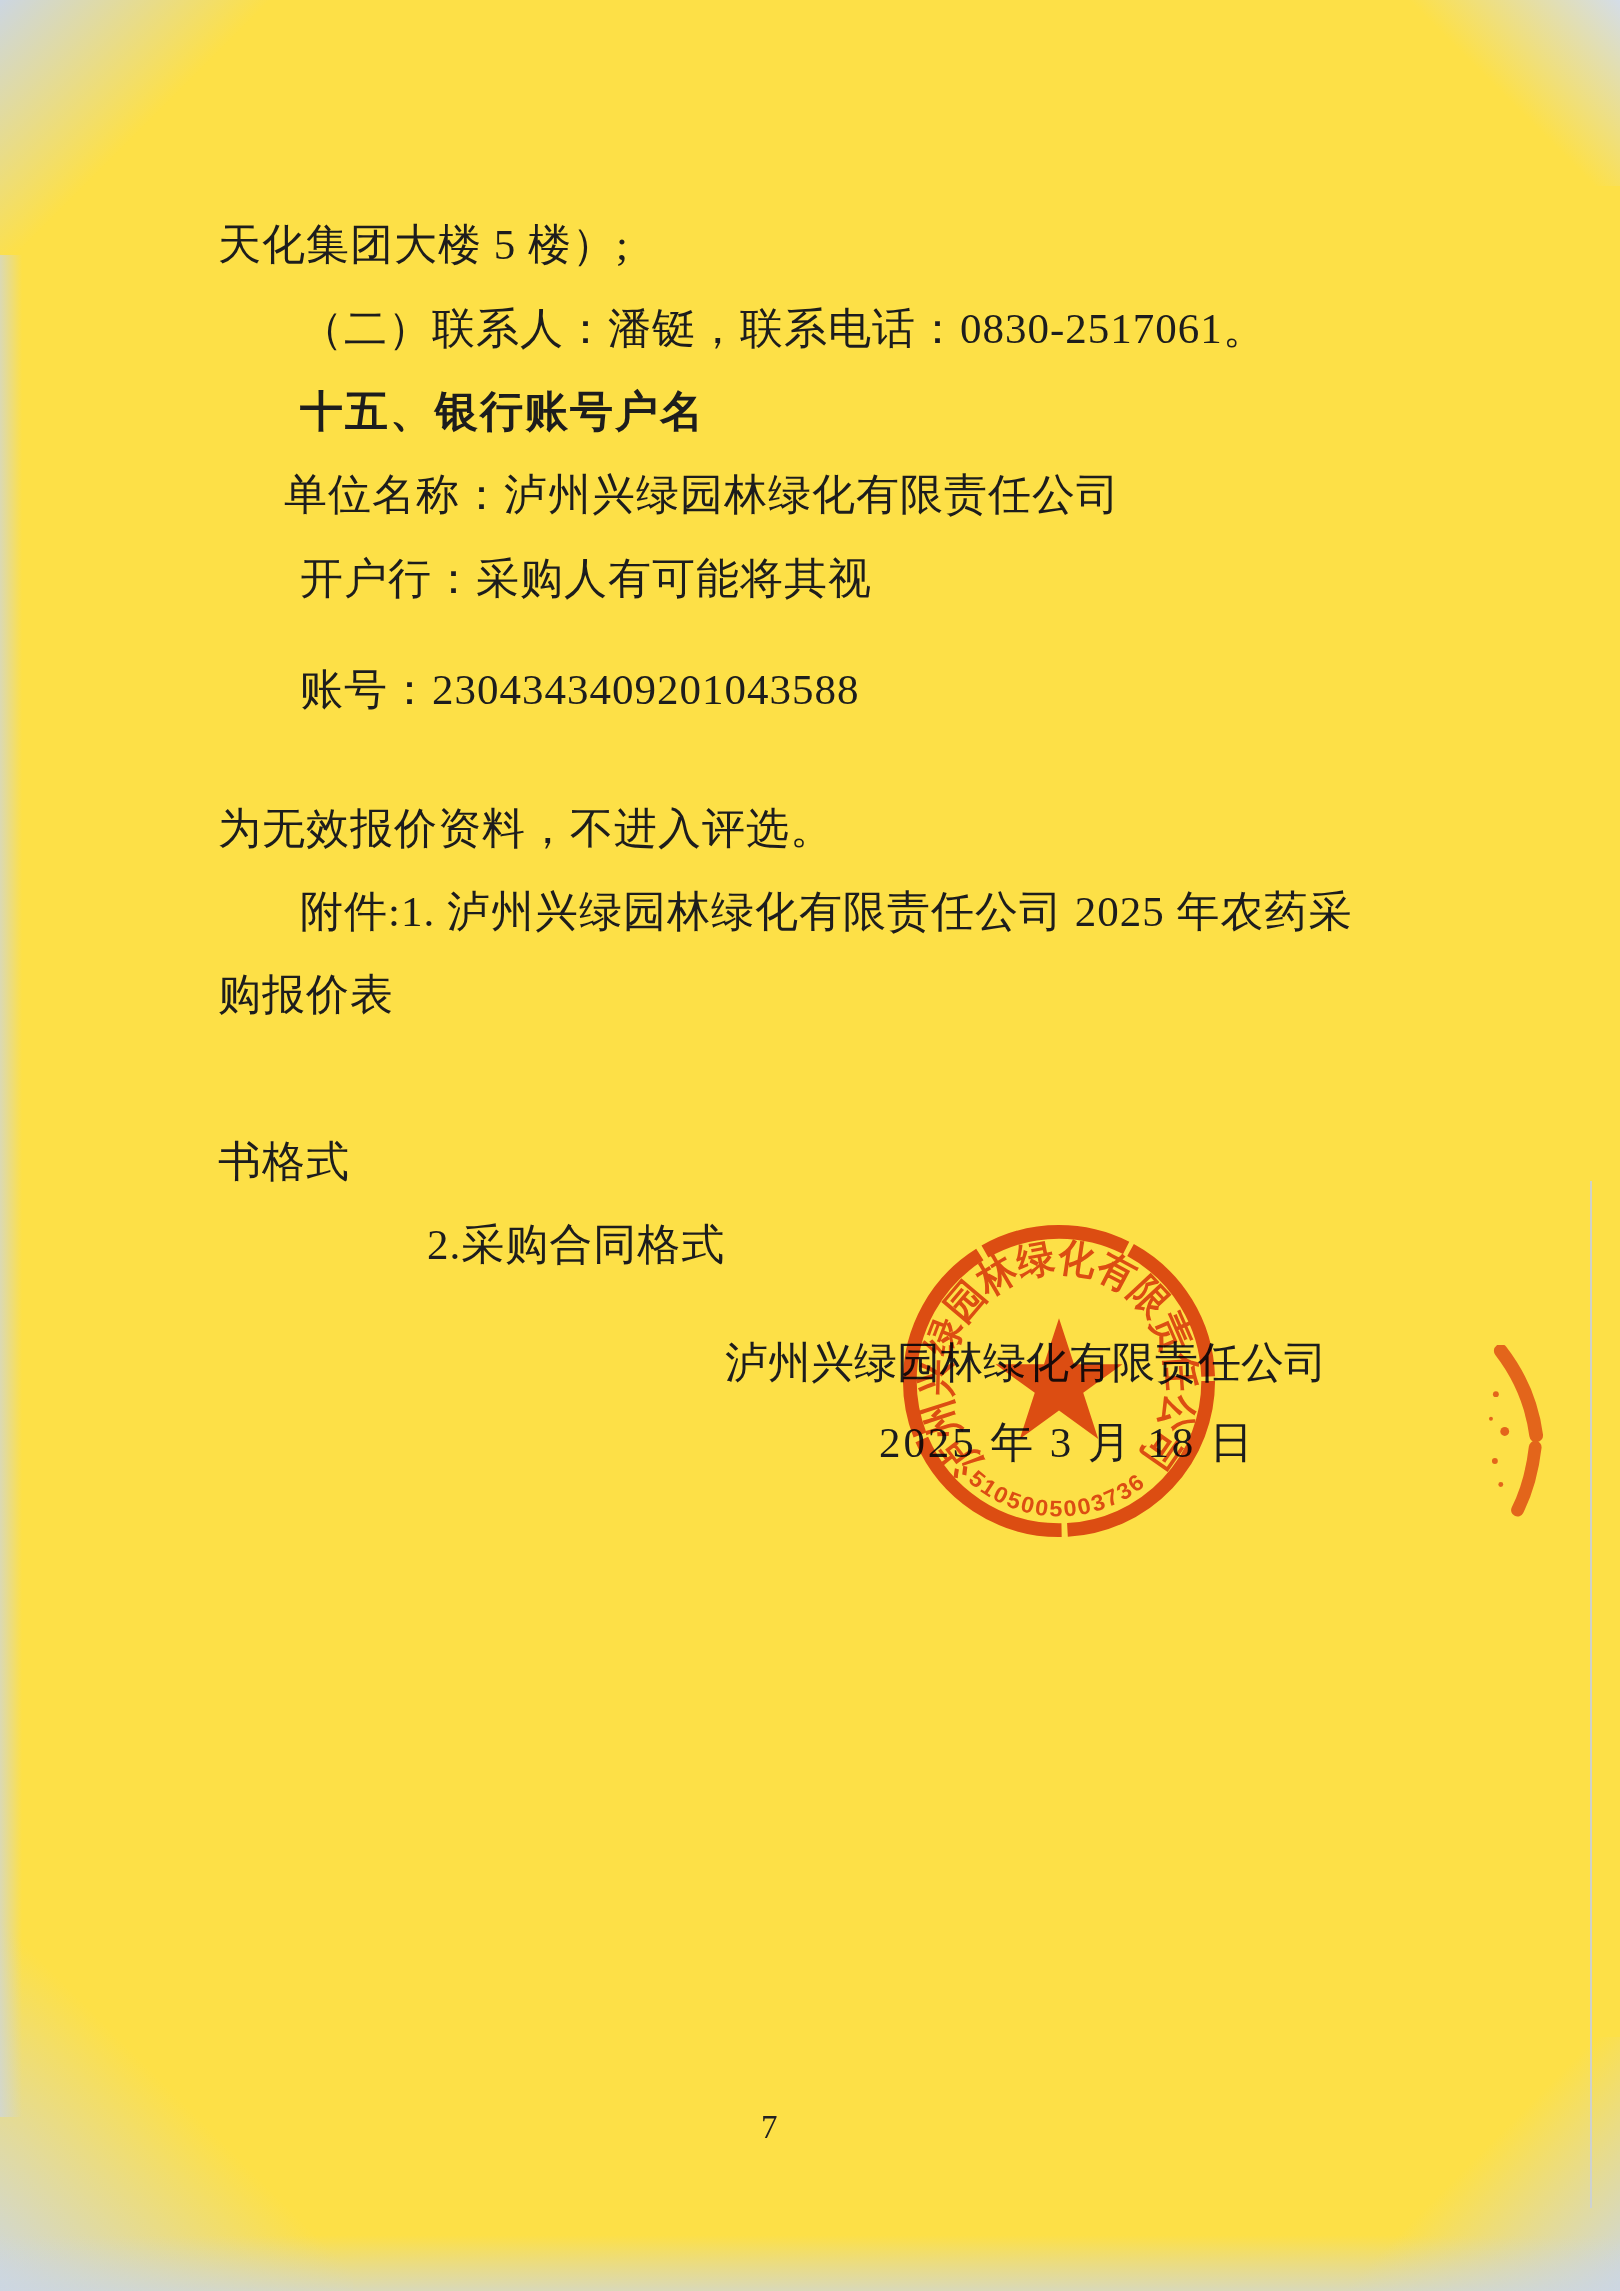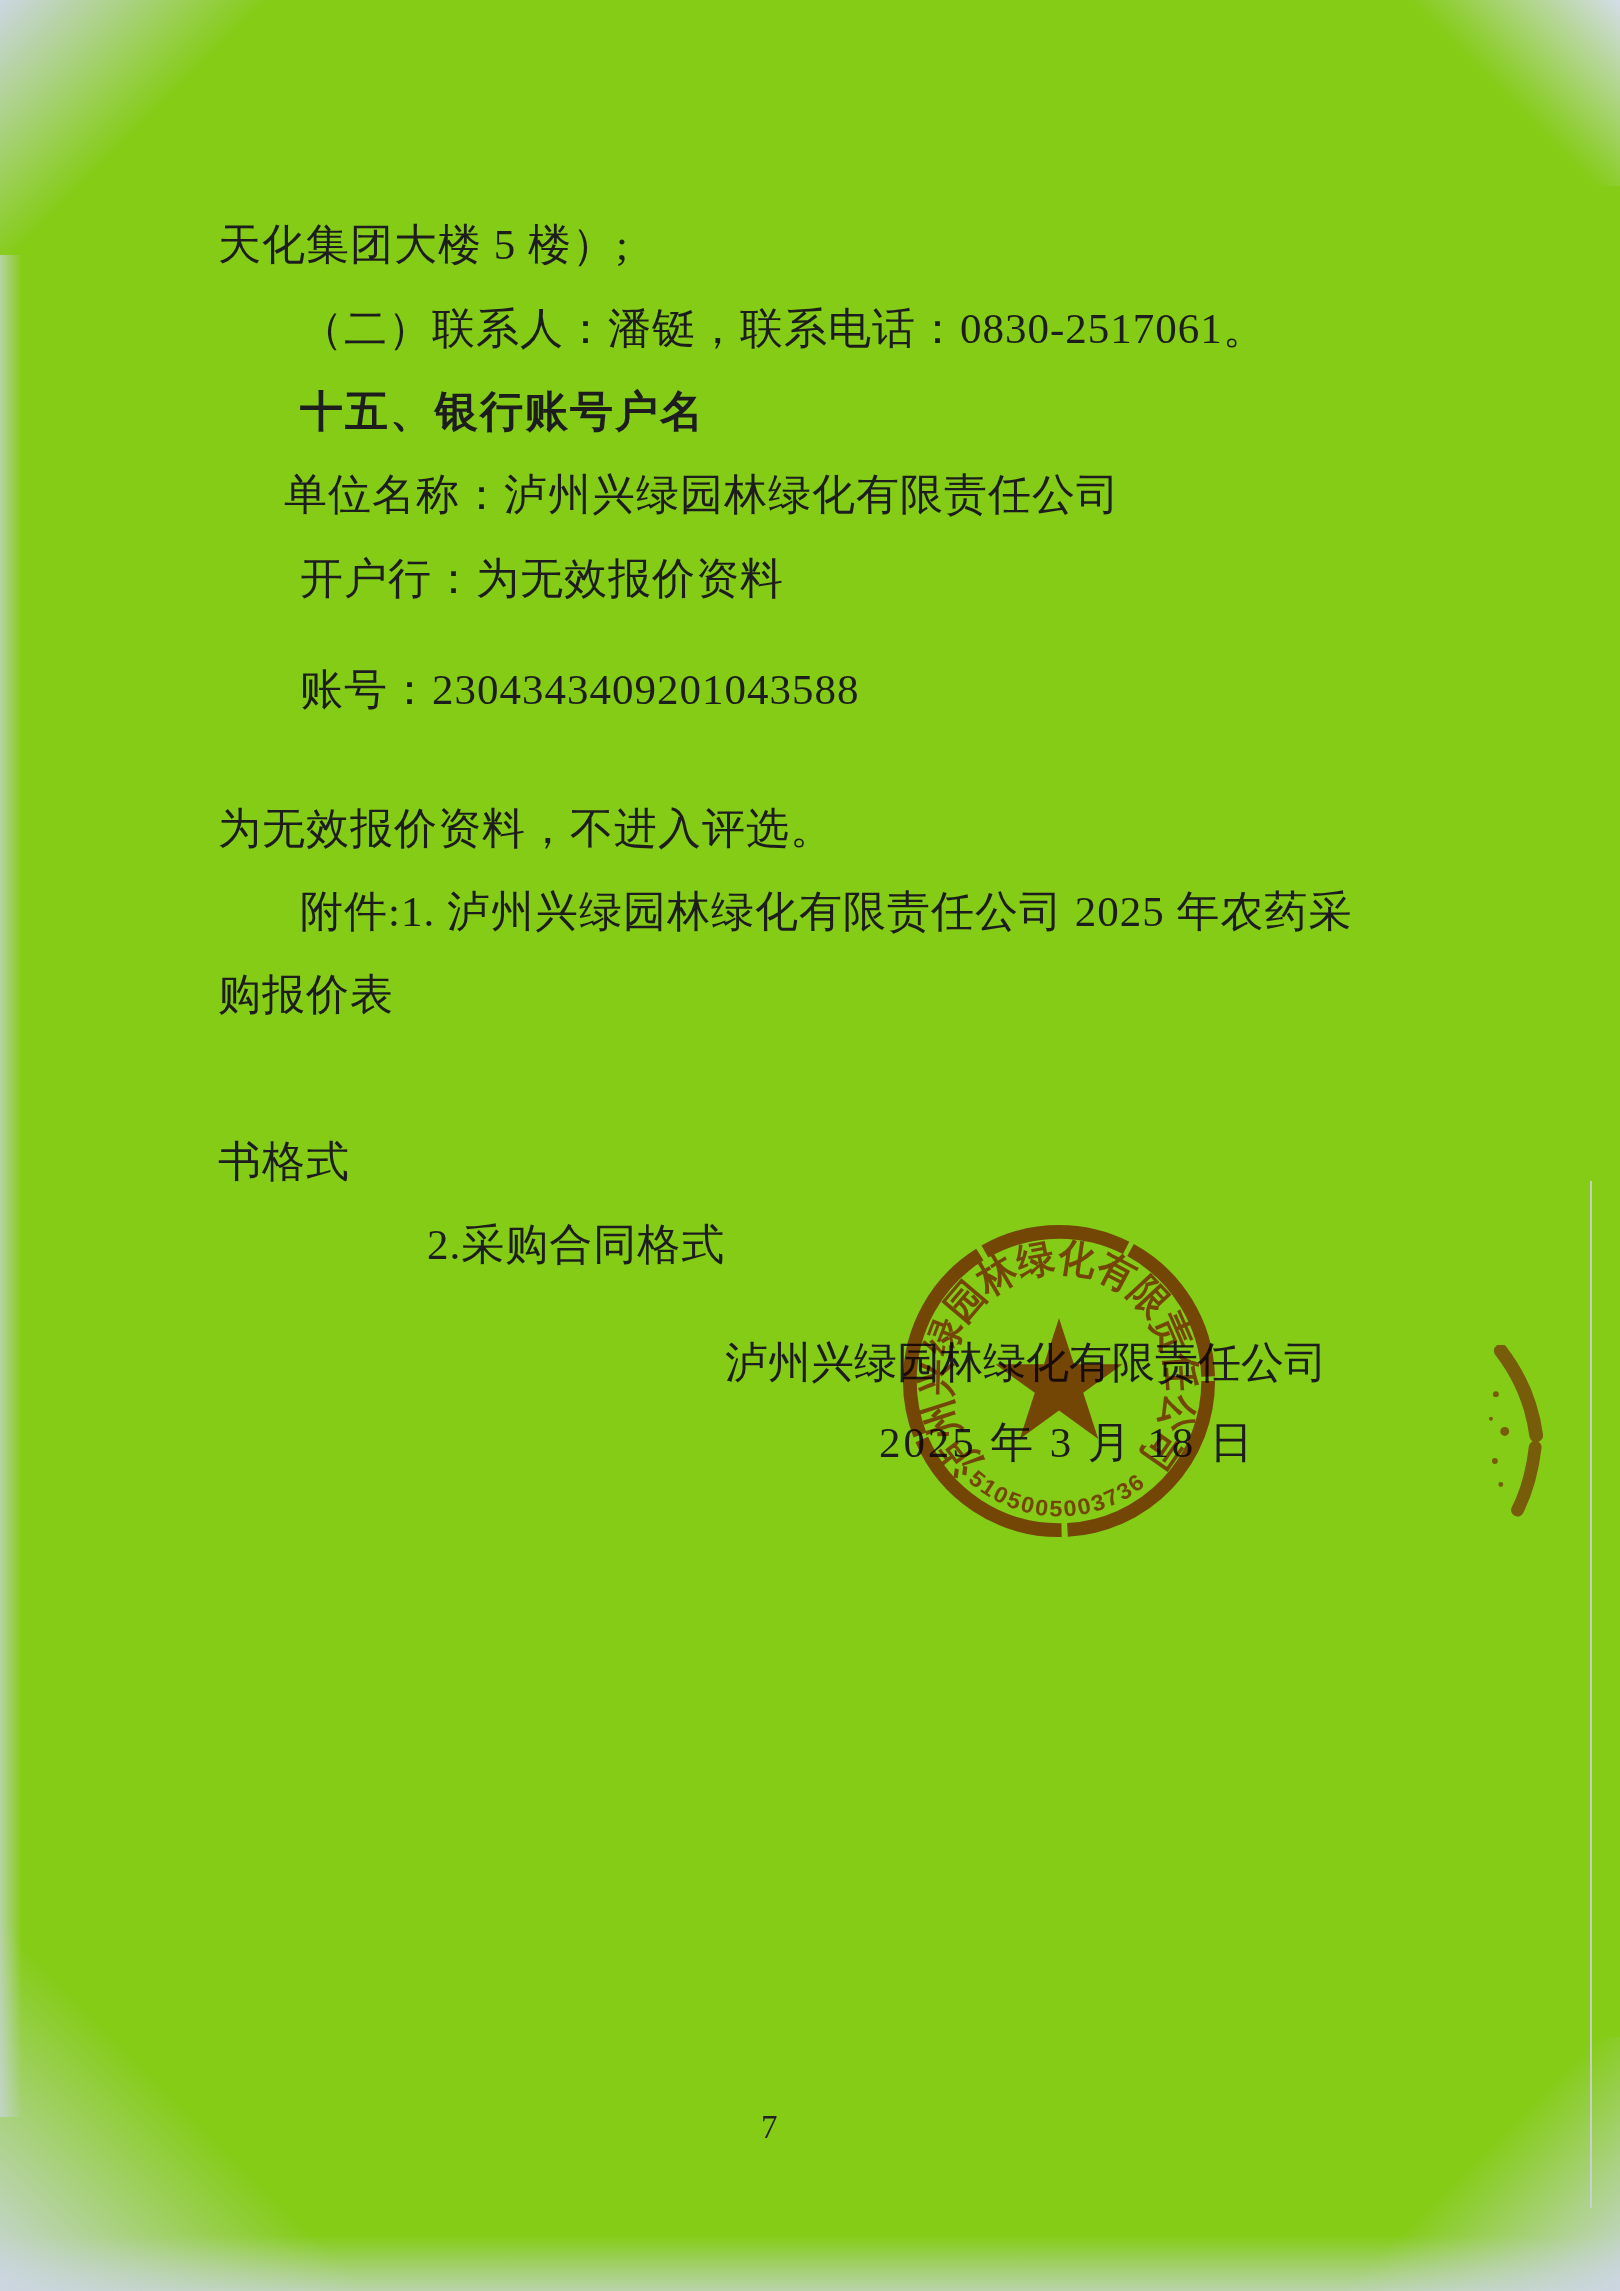--- a/index.html
+++ b/index.html
@@ -4,21 +4,21 @@
 <style>
   html,body { margin:0; padding:0; }
   body {
     width:1620px; height:2292px;
     background:#e9edf2;
     font-family:"Liberation Serif","DejaVu Serif",serif;
   }
   .page {
     position:relative;
     width:1620px; height:2292px;
-    background:#84cc16;
+    background:#fde047;
     overflow:hidden;
   }
   
   .shade { position:absolute; pointer-events:none; }
   .sh-tl { left:0; top:0; width:333px; height:255px;
            background:linear-gradient(135deg,#ccd6e2 0%, rgba(204,214,226,0) 46%); }
   .sh-tr { right:0; top:0; width:255px; height:186px;
            background:linear-gradient(225deg,#d4dde8 0%, rgba(212,221,232,0) 48%); }
   .sh-bl { left:0; bottom:0; width:353px; height:392px;
            background:linear-gradient(45deg,#ccd6e2 0%, rgba(204,214,226,0) 50%); }
@@ -72,21 +72,21 @@
   <div class="shade sh-bl"></div>
   <div class="shade sh-br"></div>
   <div class="shade sh-b"></div>
   <div class="shade sh-l"></div>
   <div class="edge-line"></div>
 
   <div class="ln" style="left:218px; top:223px;">天化集团大楼 5 楼）;</div>
   <div class="ln" style="left:300px; top:307px;">（二）联系人：潘铤，联系电话：0830-2517061。</div>
   <div class="ln hei" style="left:300px; top:390px;">十五、银行账号户名</div>
   <div class="ln" style="left:284px; top:473px;">单位名称：泸州兴绿园林绿化有限责任公司</div>
-  <div class="ln" style="left:300px; top:557px;">开户行：为无效报价资料</div>
+  <div class="ln" style="left:300px; top:557px;">开户行：采购人有可能将其视</div>
   <div class="ln" style="left:300px; top:668px;">账号：2304343409201043588</div>
   <div class="ln" style="left:218px; top:807px;">为无效报价资料，不进入评选。</div>
   <div class="ln" style="left:300px; top:890px;">附件:1. 泸州兴绿园林绿化有限责任公司 2025 年农药采</div>
   <div class="ln" style="left:218px; top:973px;">购报价表</div>
   <div class="ln" style="left:218px; top:1140px;">书格式</div>
   <div class="ln" style="left:427px; top:1223px;">2.采购合同格式</div>
 
   <div class="sig" style="left:725px; top:1341px;">泸州兴绿园林绿化有限责任公司</div>
   <div class="sig" style="left:879px; top:1421px; letter-spacing:2.9px;">2025 年 3 月 18 日</div>
 

